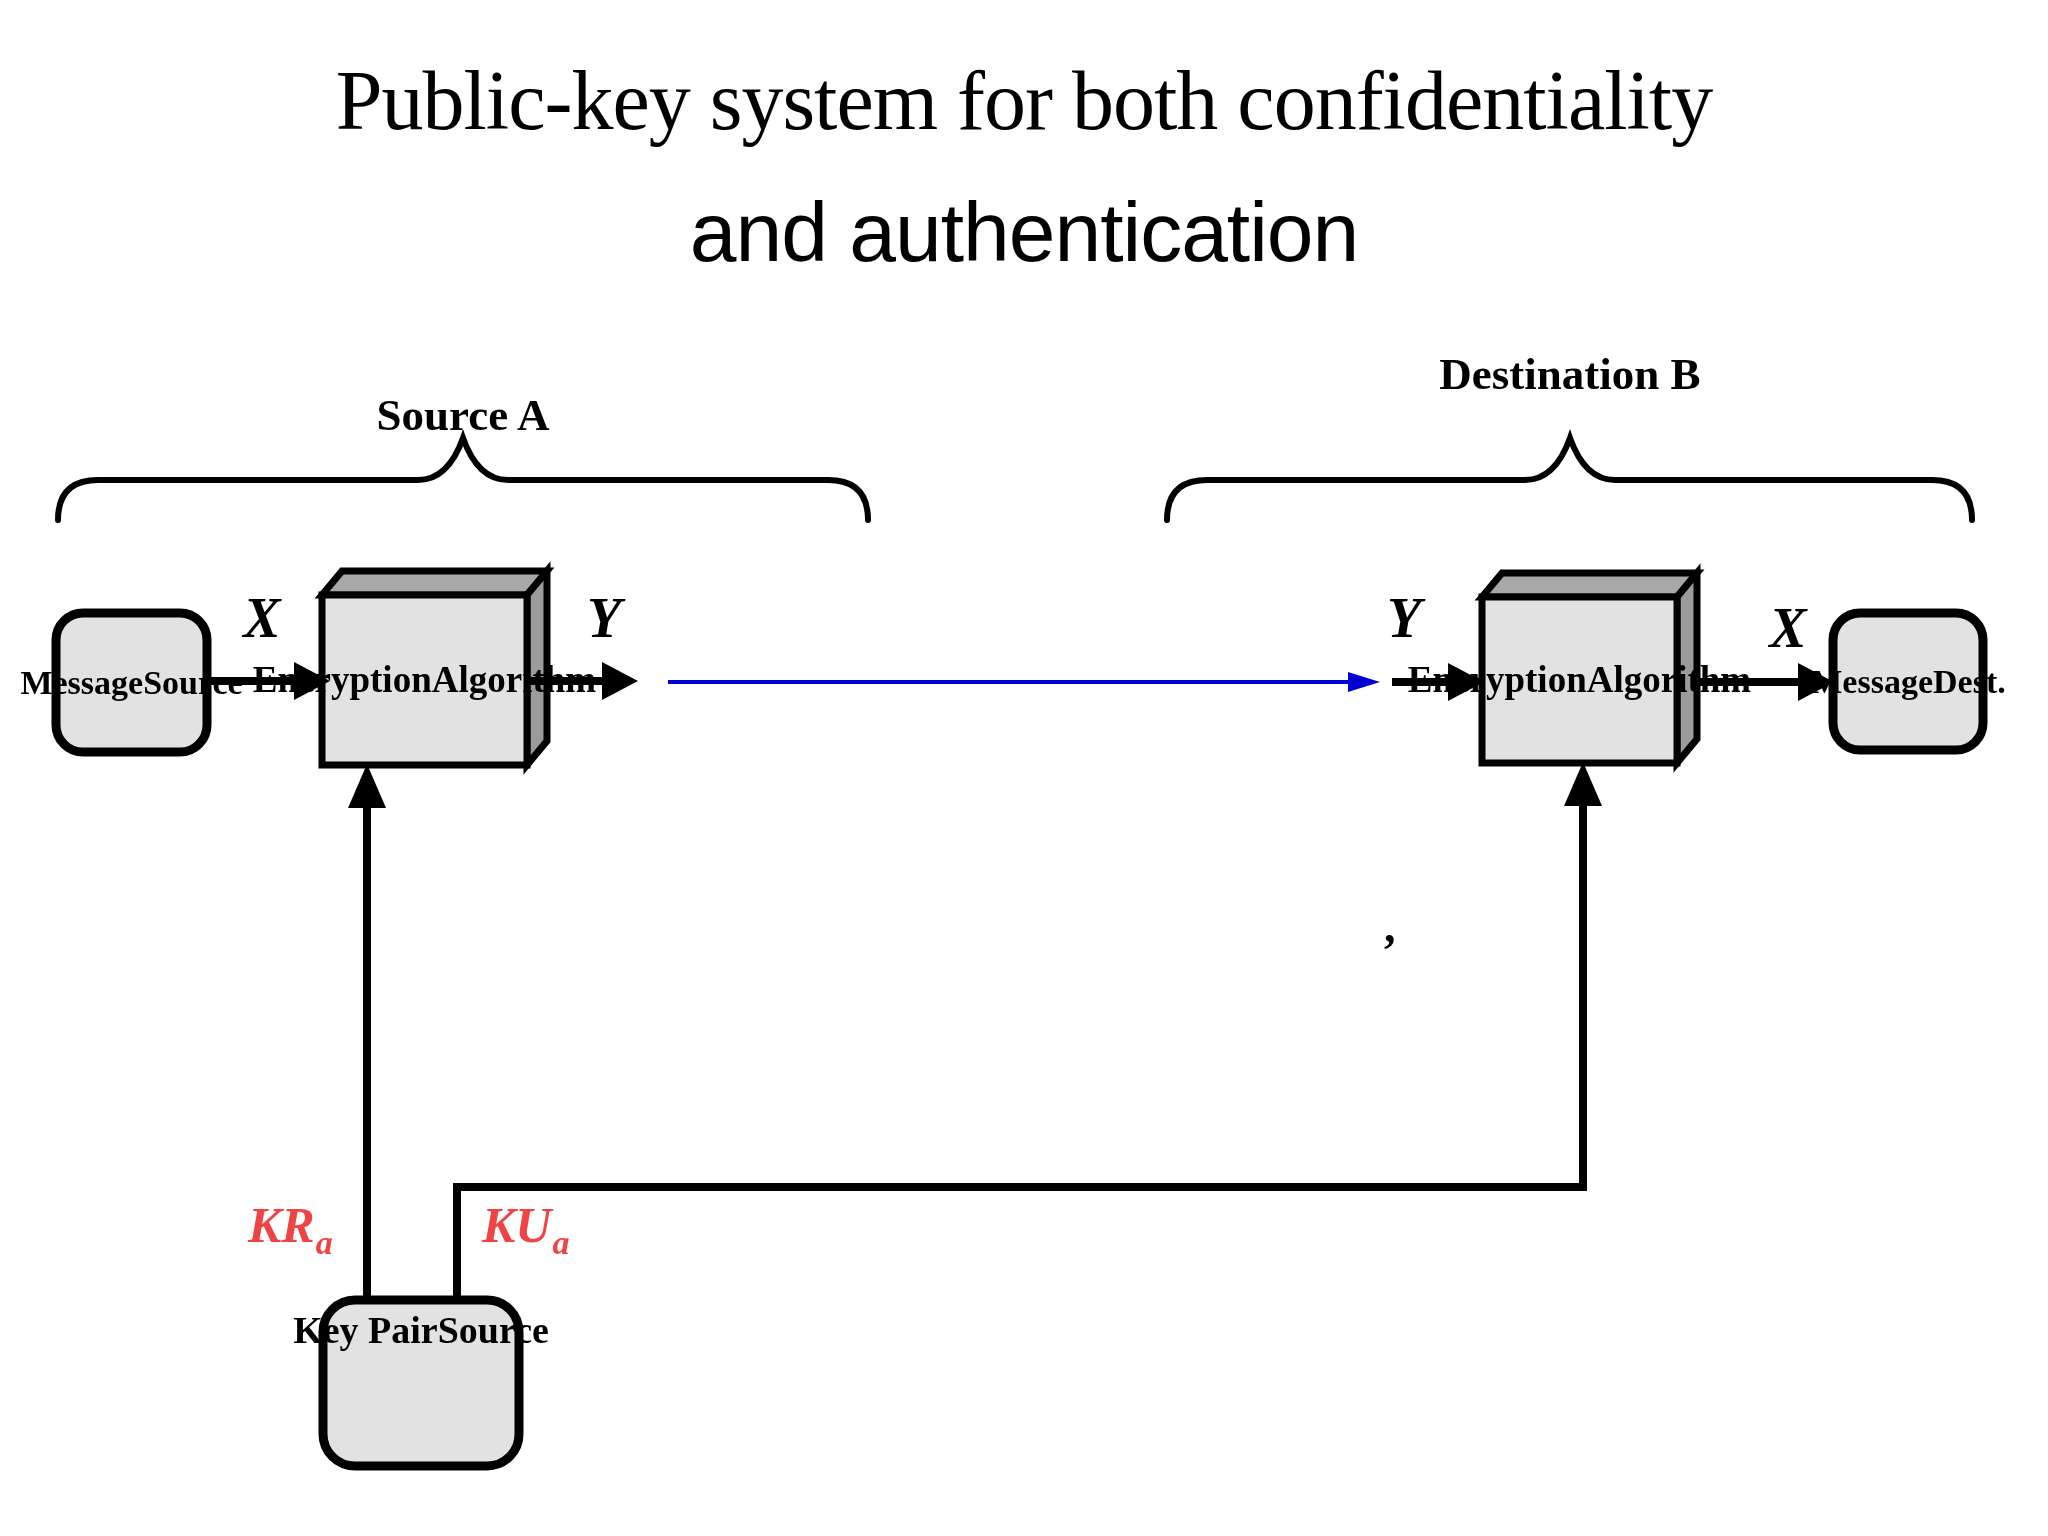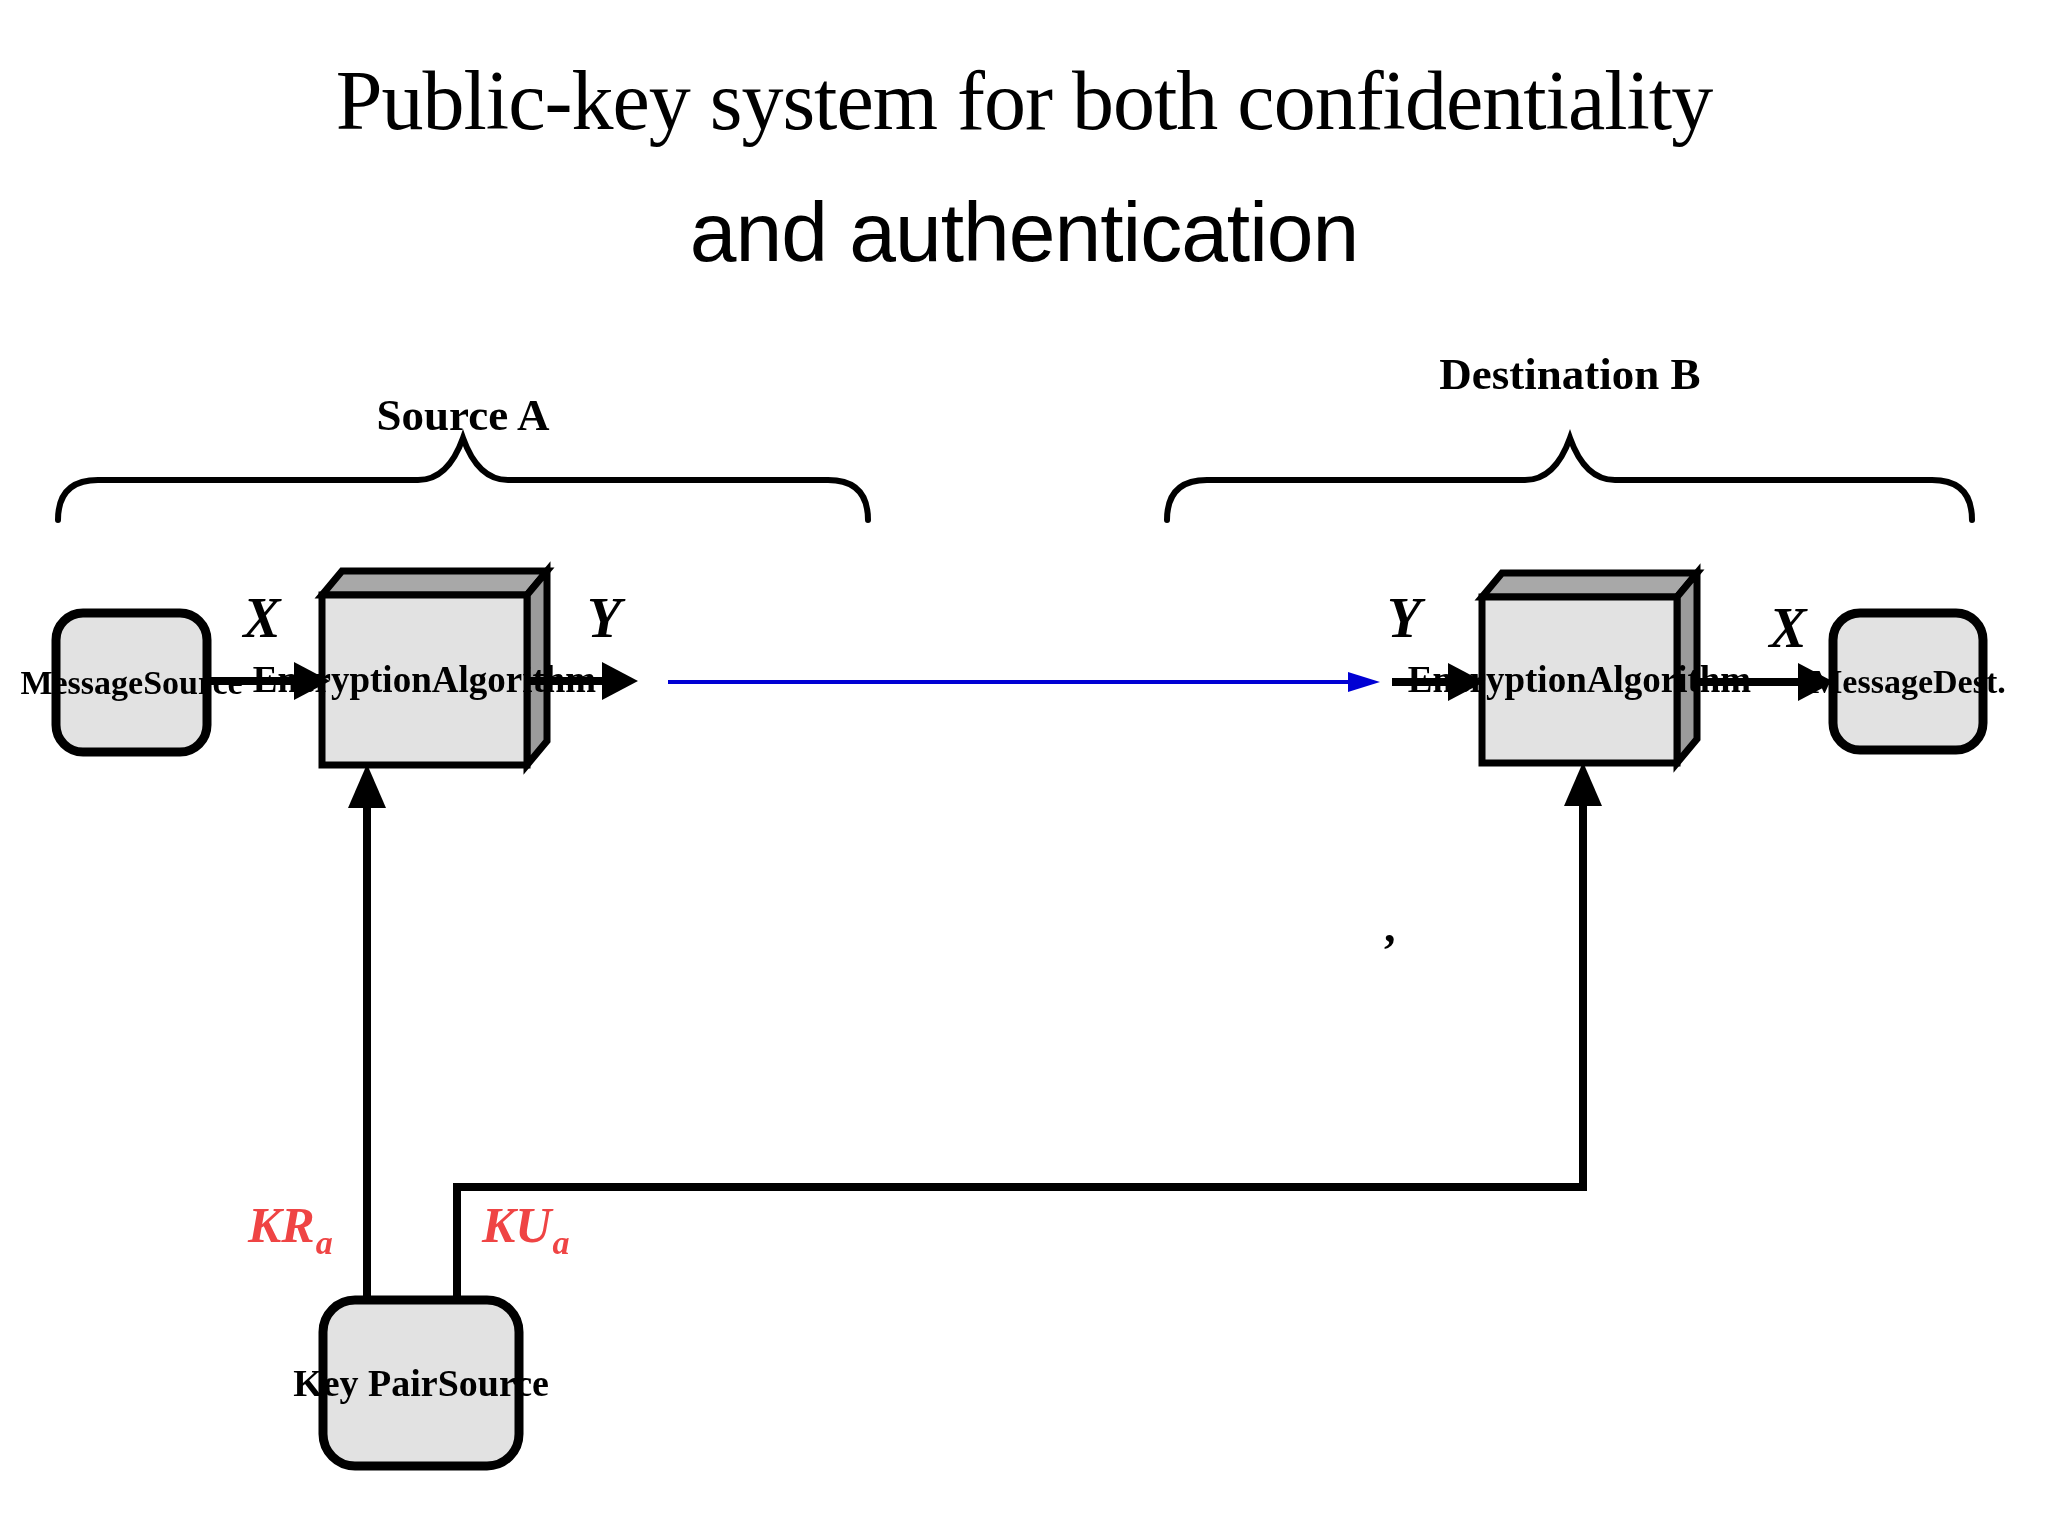--- a/index.html
+++ b/index.html
@@ -21,21 +21,21 @@
   .box-label{
     display:flex;flex-direction:row;align-items:center;justify-content:center;
     color:#000;font-family:"Liberation Serif","DejaVu Serif",serif;
     font-weight:700;text-align:center;
   }
   .box-label .ln{white-space:nowrap;}
   .lbl-msrc{left:56px;top:613px;width:151px;height:139px;font-size:34px;line-height:45px;}
   .lbl-enc {left:322px;top:595px;width:205px;height:170px;font-size:37px;line-height:50px;}
   .lbl-dec {left:1482px;top:597px;width:195px;height:166px;font-size:37px;line-height:50px;}
   .lbl-mdst{left:1833px;top:613px;width:150px;height:137px;font-size:34px;line-height:45px;}
-  .lbl-kps {left:323px;top:1300px;width:196px;height:166px;font-size:38px;line-height:52px;}
+  .lbl-kps {left:323px;top:1247px;width:196px;height:166px;font-size:38px;line-height:52px;}
   .sig-label{
     width:80px;text-align:center;color:#000;
     font-family:"Liberation Serif","DejaVu Serif",serif;
     font-style:italic;font-weight:600;font-size:56px;white-space:nowrap;
   }
   .key-label{
     color:#ef4444;font-family:"Liberation Serif","DejaVu Serif",serif;
     font-style:italic;font-weight:700;font-size:50px;white-space:nowrap;
   }
   .key-label .sub{

